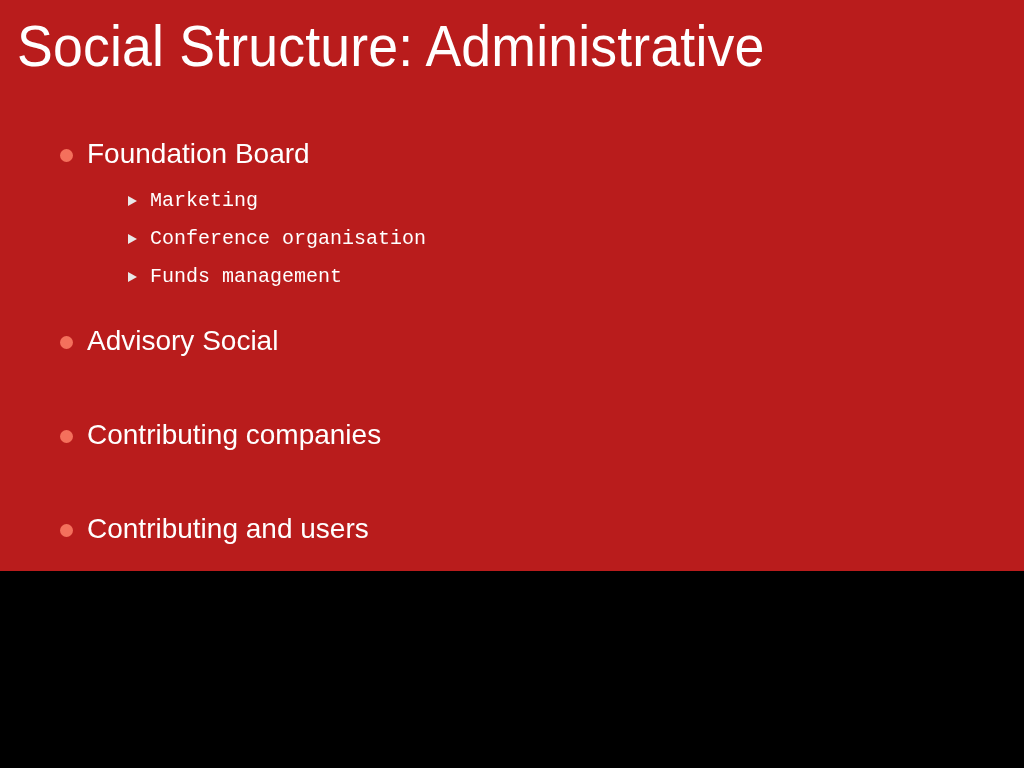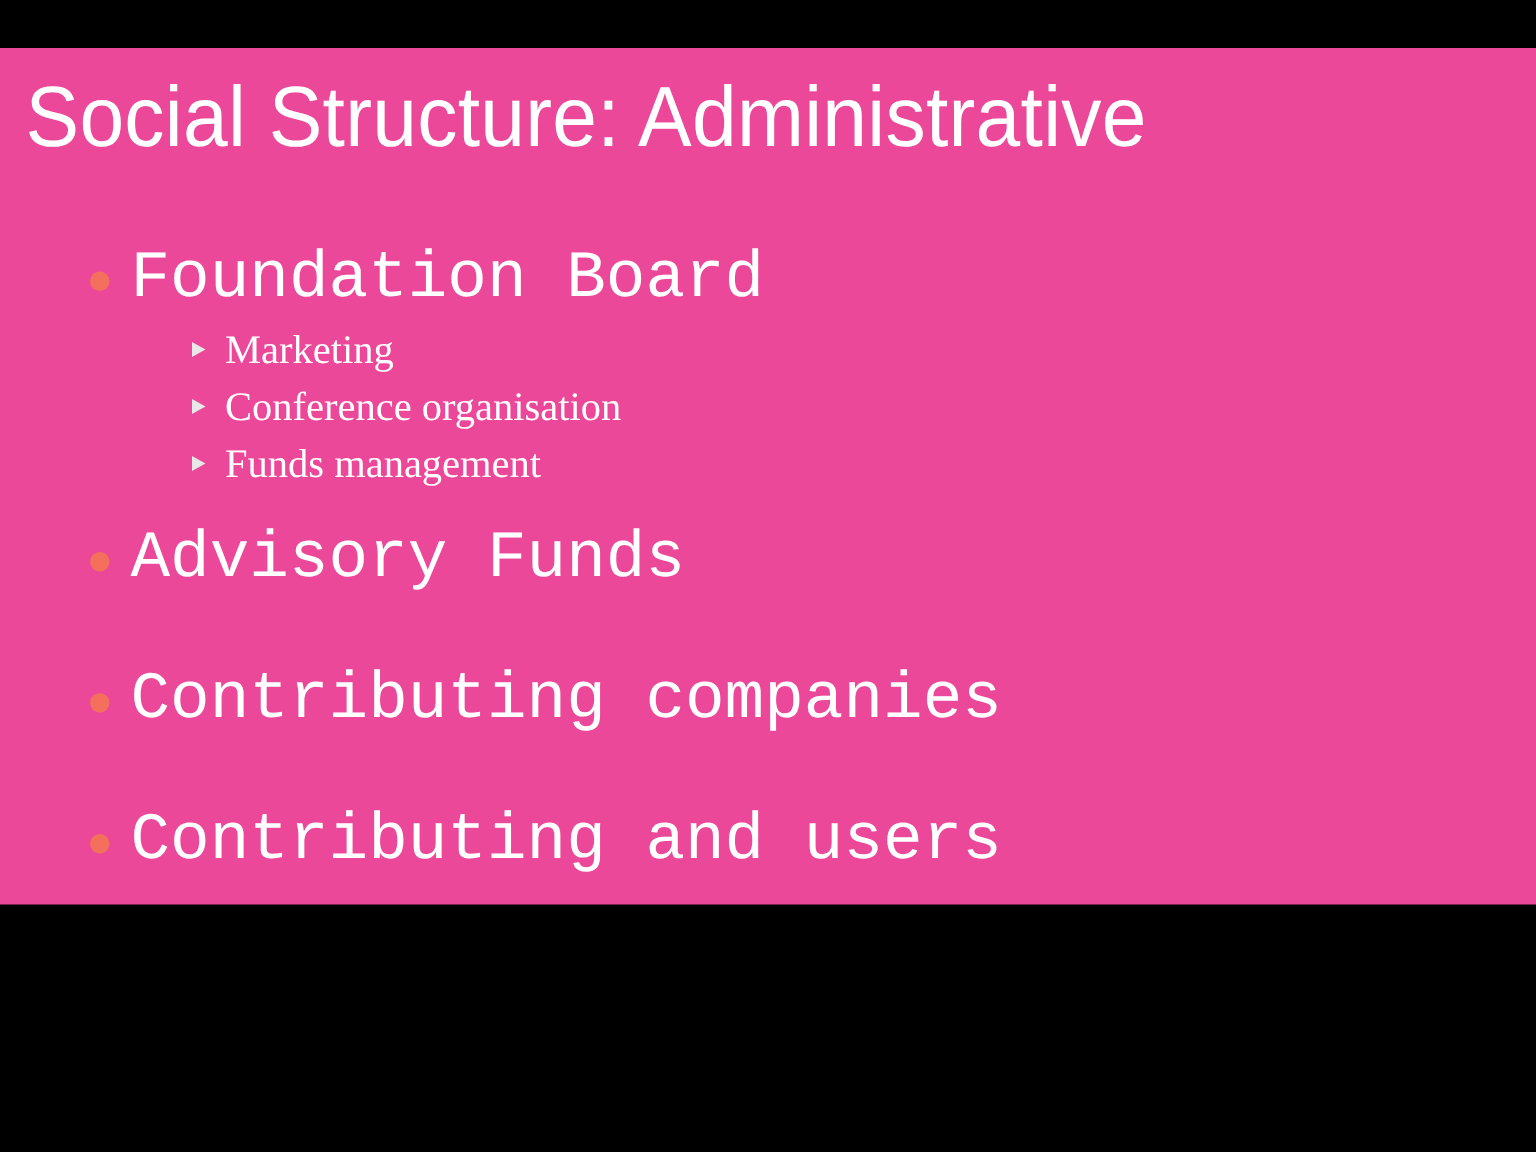--- a/index.html
+++ b/index.html
@@ -13,22 +13,21 @@
     overflow: hidden;
     font-family: "DejaVu Sans", sans-serif;
     color: #ffffff;
     -webkit-font-smoothing: antialiased;
   }
 
   .slide {
     position: relative;
     width: 1024px;
     height: 571px;
-    background: #ec4899;
-    margin-top: 32px;
+    background: #b91c1c;
   }
 
   
   .slide-title {
     position: absolute;
     left: 17px;
     top: 12px;
     width: 990px;
     font-family: "Liberation Sans Narrow", "Liberation Sans", sans-serif;
     font-size: 57px;
@@ -56,22 +55,22 @@
   }
 
   li.l1-item {
     position: relative;
     margin: 0;
     padding: 0 0 0 87px;
     min-height: 40px;
   }
 
   li.l1-item > .l1-text {
-    font-family: Liberation Mono, monospace;
-    font-size: 44px;
+    font-family: Liberation Sans, sans-serif;
+    font-size: 28px;
     font-weight: 400;
     line-height: 44px;
     color: #ffffff;
     white-space: nowrap;
     letter-spacing: 0px;
   }
 
   .bullet-dot {
     position: absolute;
     left: 60px;
@@ -95,22 +94,22 @@
   }
 
   li.l2-item {
     position: relative;
     margin: 0;
     padding: 0 0 0 63px;   
     height: 38px;
   }
 
   li.l2-item > .l2-text {
-    font-family: Liberation Serif, serif;
-    font-size: 27px;
+    font-family: Liberation Mono, monospace;
+    font-size: 20px;
     font-weight: 400;
     line-height: 38px;
     color: #ffffff;
     white-space: nowrap;
   }
 
   .bullet-tri {
     position: absolute;
     left: 41px;          
     top: 14px;
@@ -148,21 +147,21 @@
             <span class="bullet-tri"></span>
             <span class="l2-text">Funds management</span>
           </li>
         </ul>
       </li>
 
       <div class="gap-1"></div>
 
       <li class="l1-item">
         <span class="bullet-dot"></span>
-        <span class="l1-text">Advisory Funds</span>
+        <span class="l1-text">Advisory Social</span>
       </li>
 
       <div class="gap-2"></div>
 
       <li class="l1-item">
         <span class="bullet-dot"></span>
         <span class="l1-text">Contributing companies</span>
       </li>
 
       <div class="gap-3"></div>

